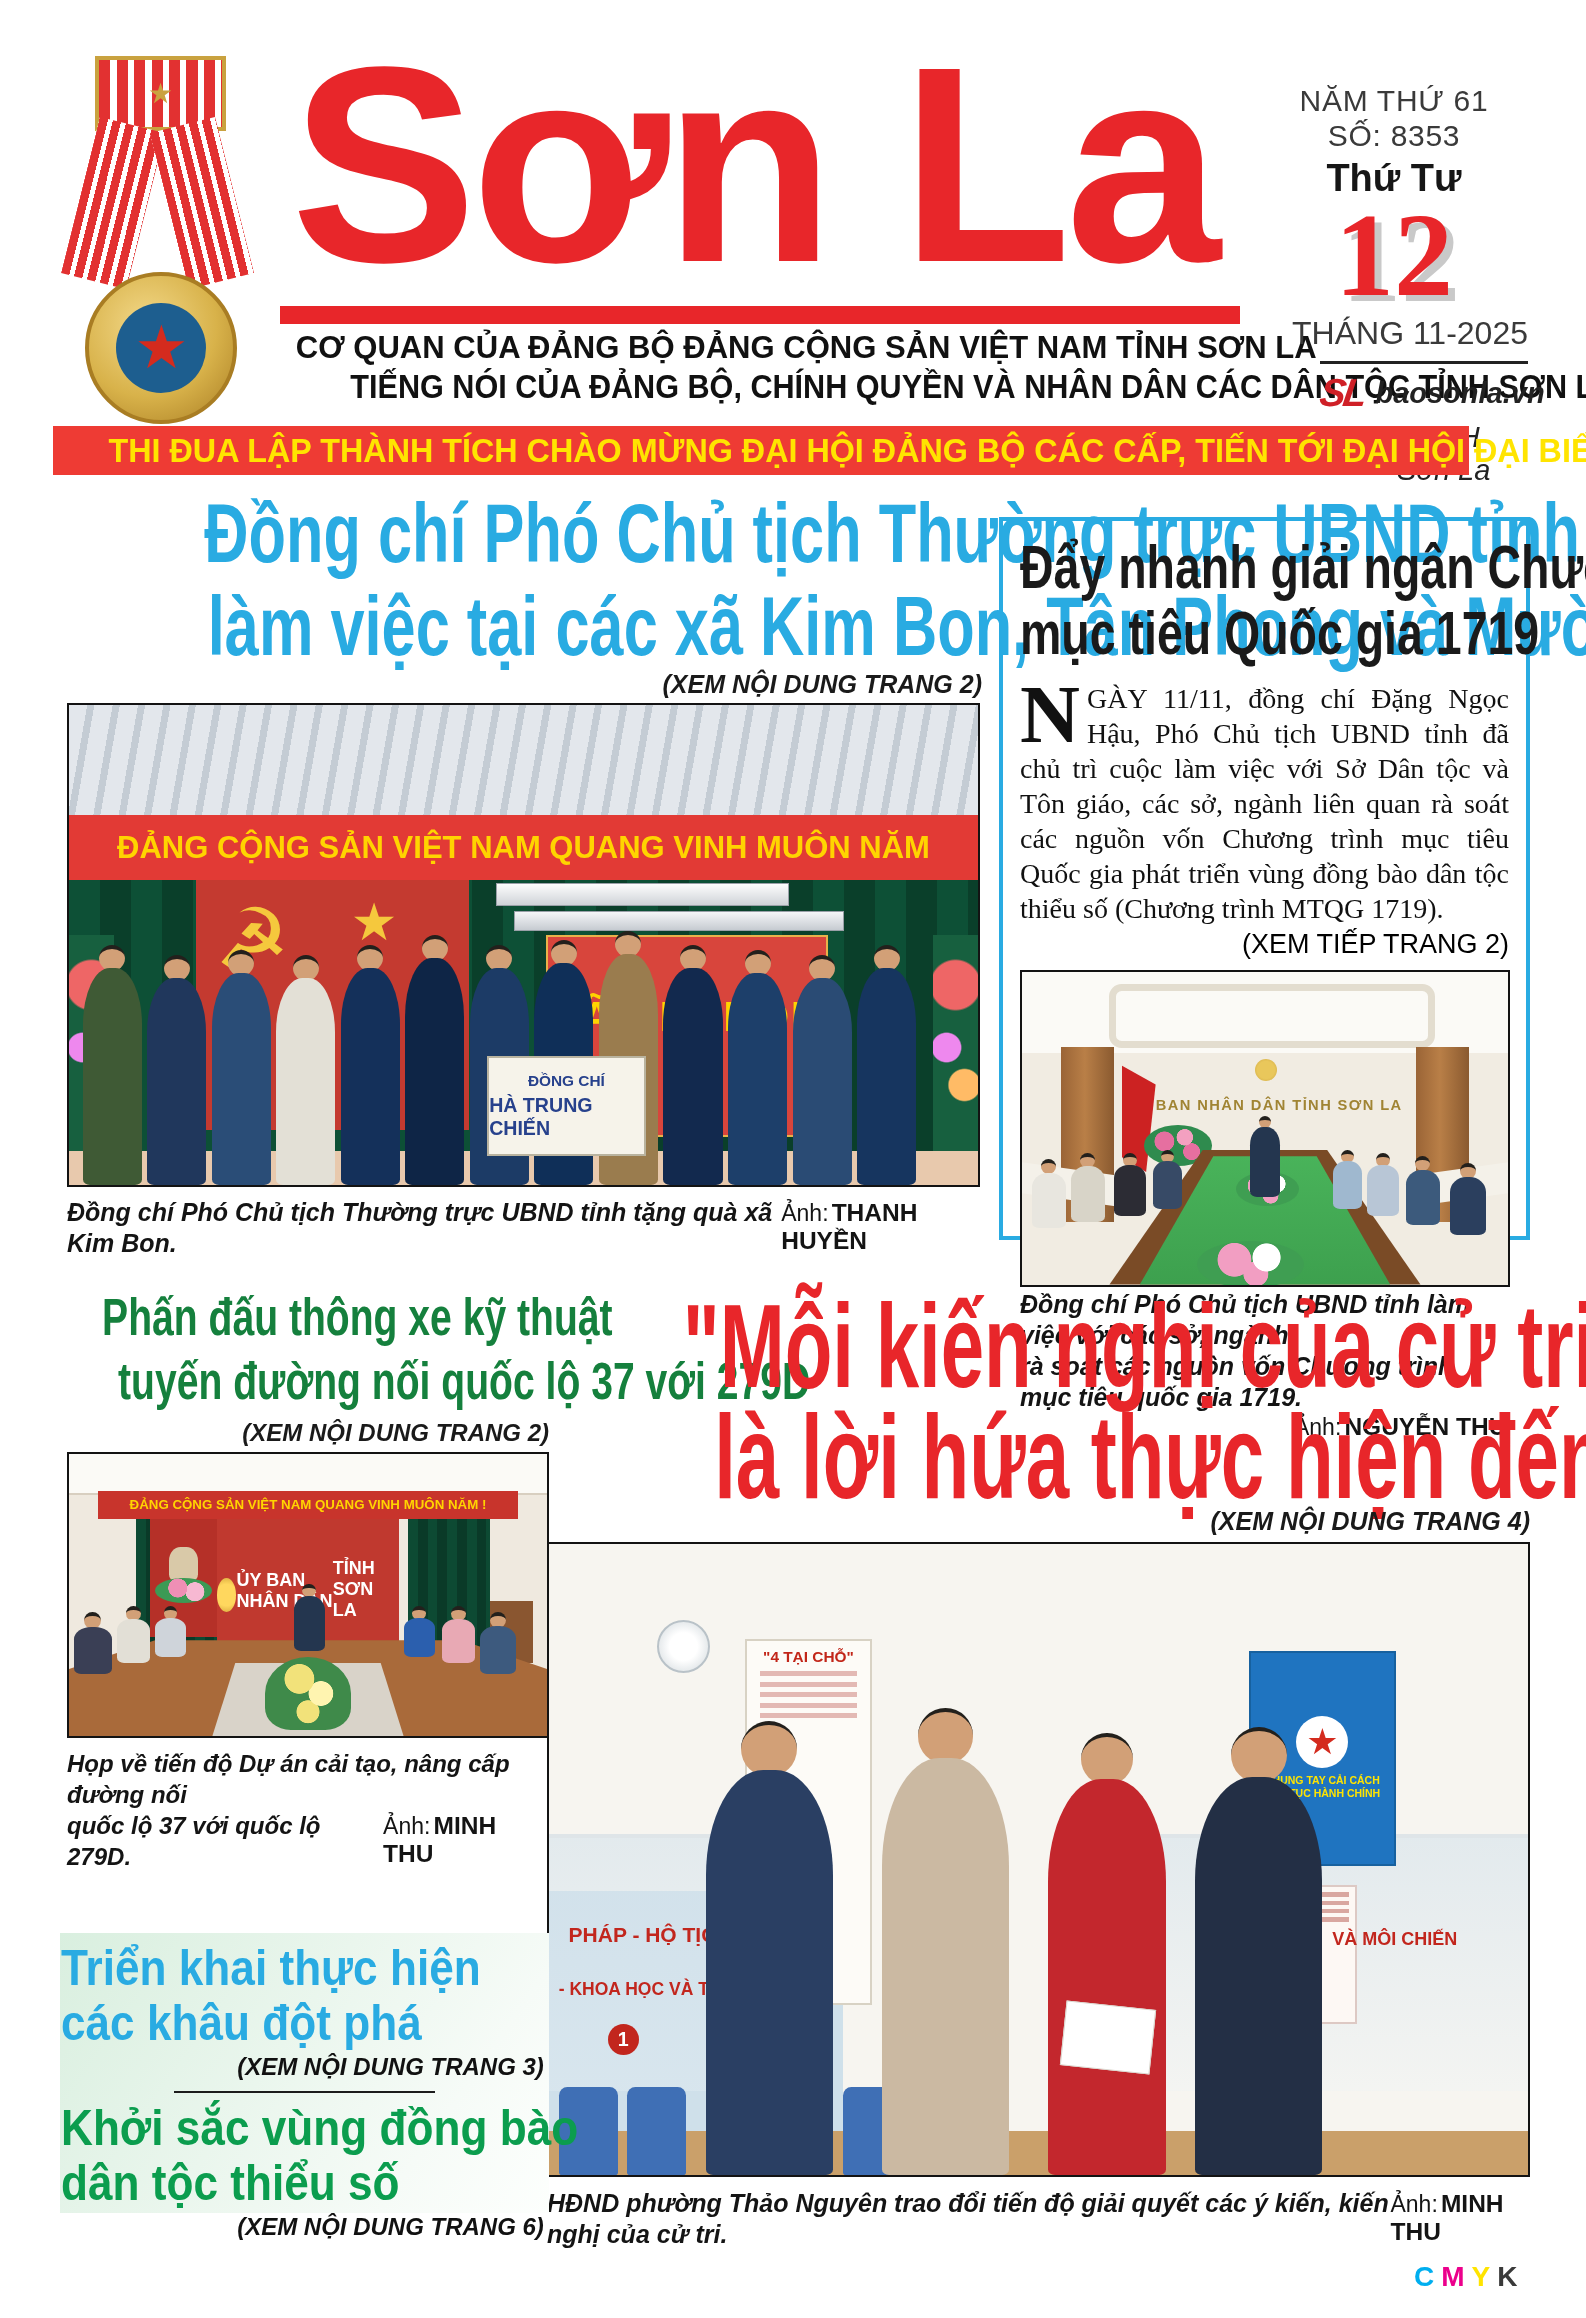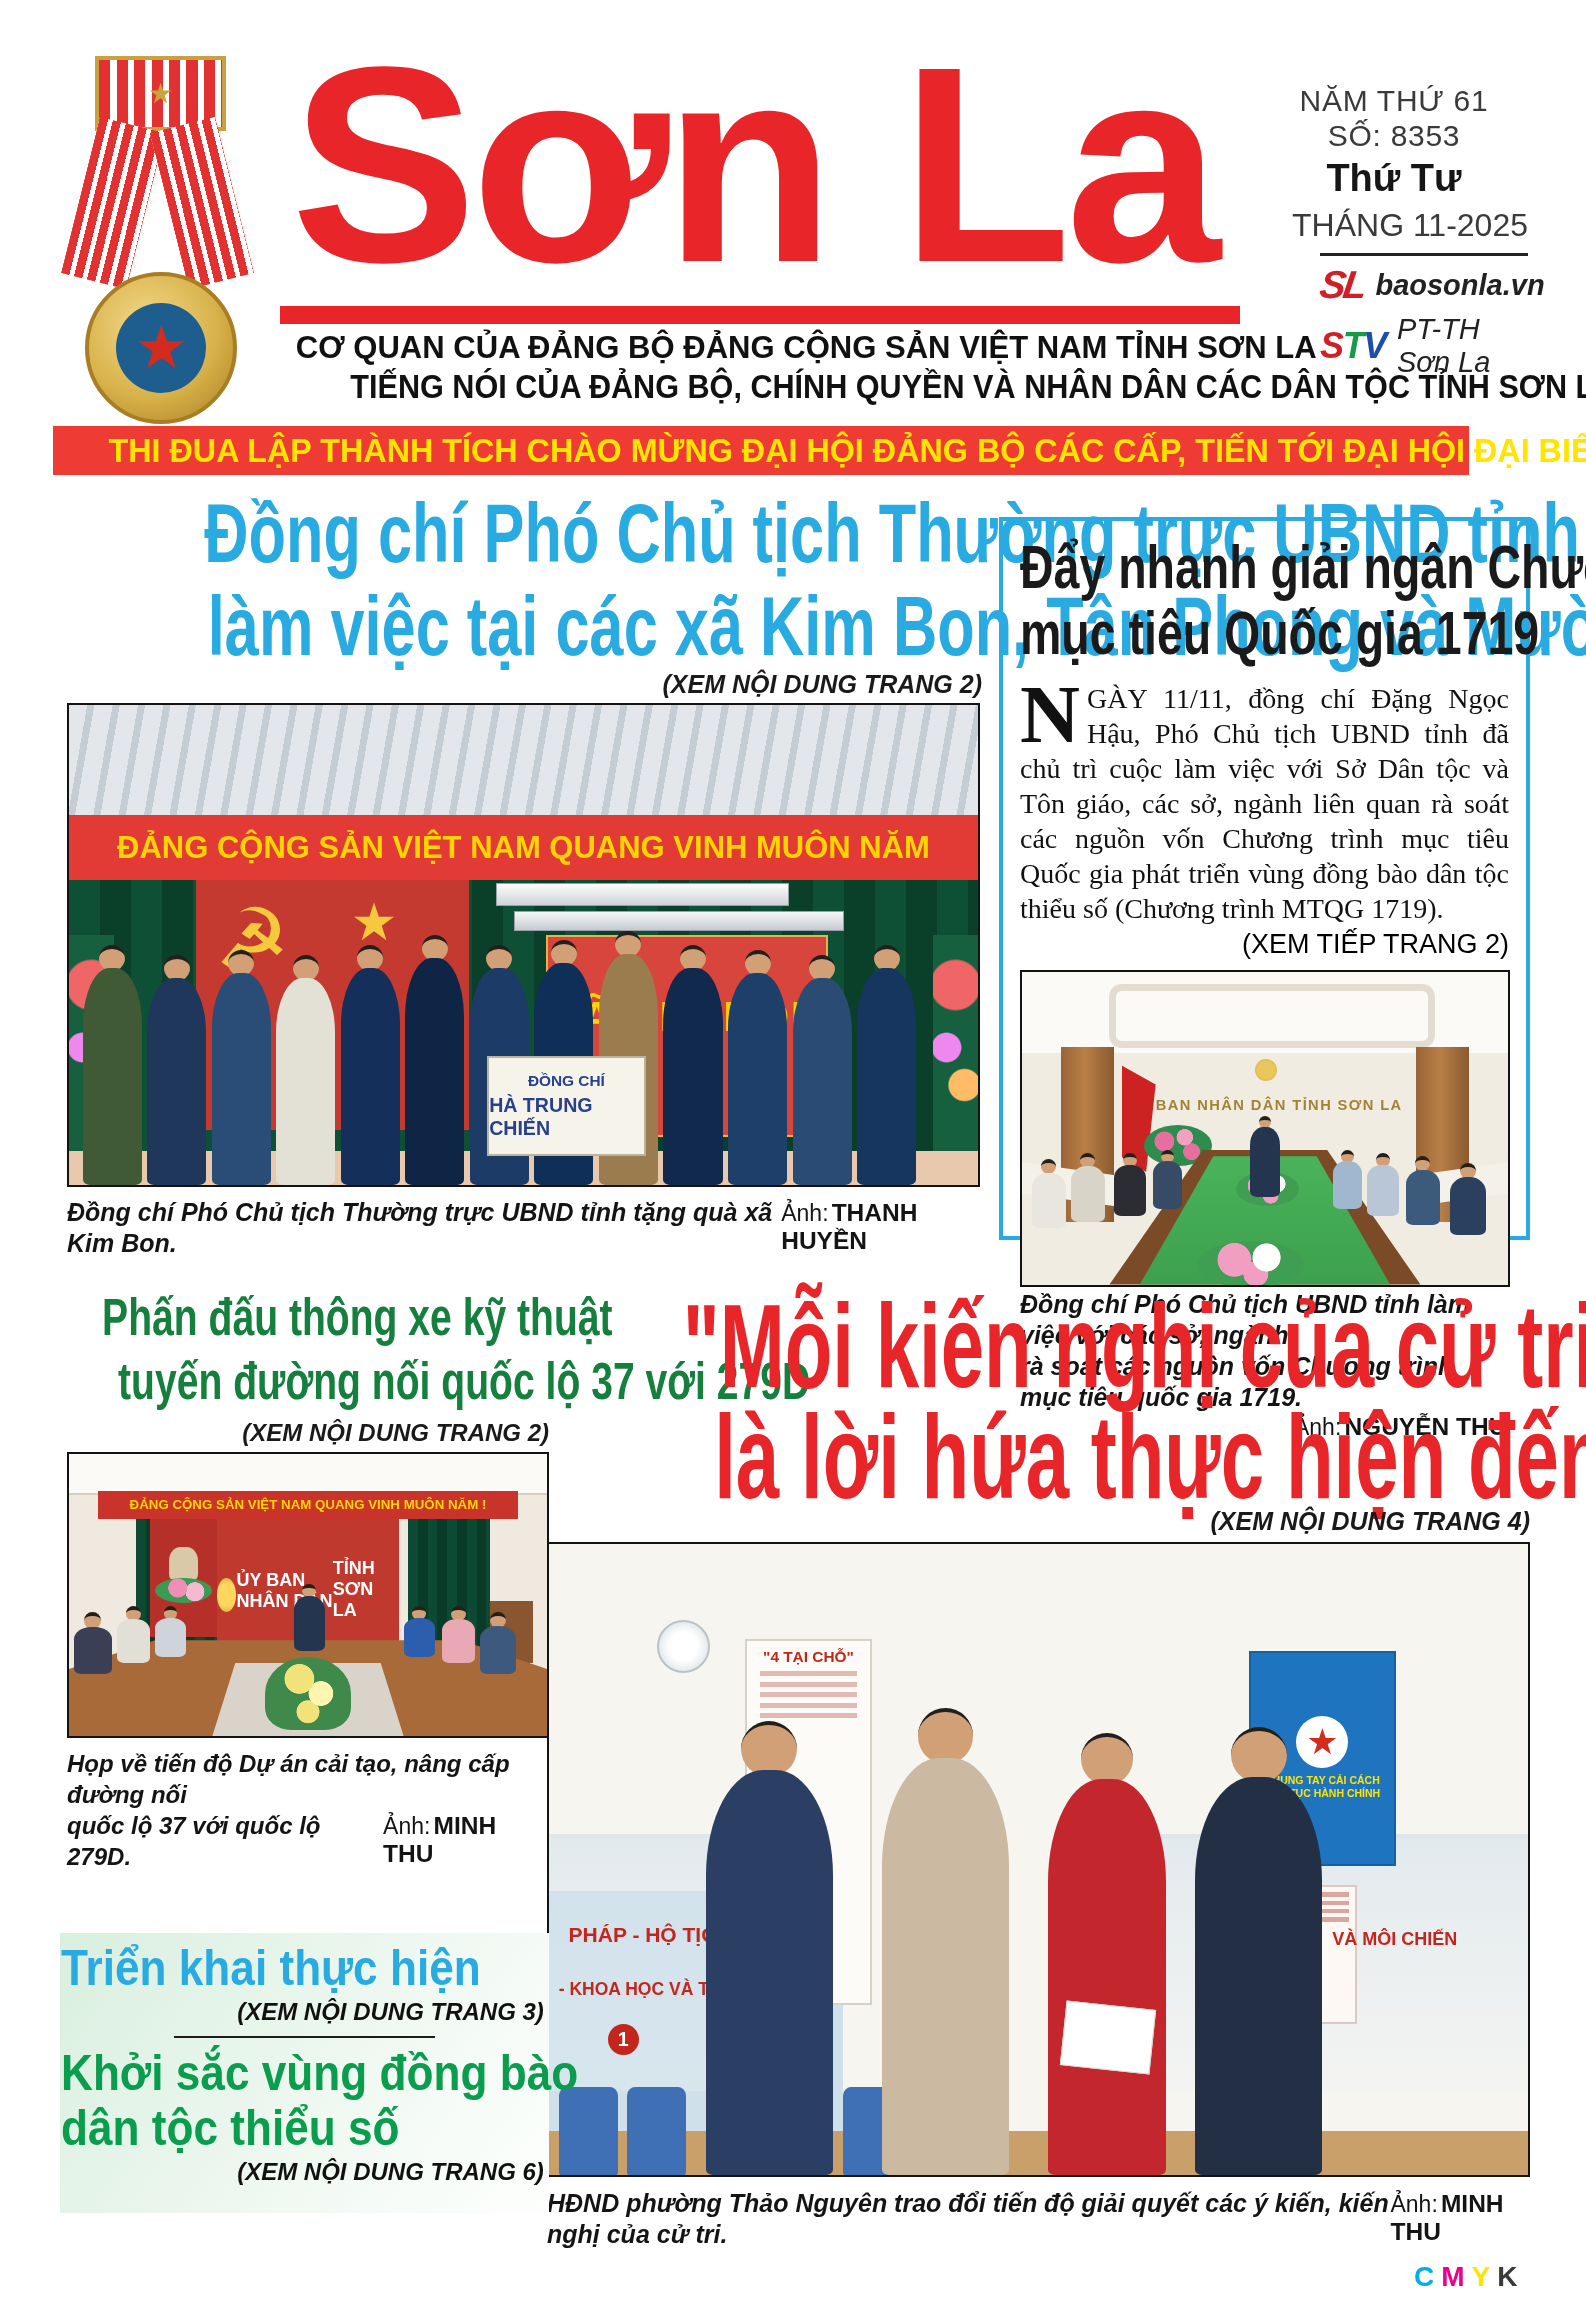--- a/index.html
+++ b/index.html
@@ -215,20 +215,21 @@
 
   <div class="abs" id="masthead-title">Sơn La</div>
   <div class="abs" id="masthead-rule"></div>
   <div class="abs ctr" id="subtitle1"><span class="sqz" style="--sx:.97">CƠ QUAN CỦA ĐẢNG BỘ ĐẢNG CỘNG SẢN VIỆT NAM TỈNH SƠN LA</span></div>
   <div class="abs ctr" id="subtitle2"><span class="sqz" style="--sx:.9">TIẾNG NÓI CỦA ĐẢNG BỘ, CHÍNH QUYỀN VÀ NHÂN DÂN CÁC DÂN TỘC TỈNH SƠN LA</span></div>
 
   <div class="abs" id="issue-box">
     <div class="iss-small">NĂM THỨ 61</div>
     <div class="iss-small">SỐ: 8353</div>
     <div class="iss-weekday">Thứ Tư</div>
+    <div class="iss-day">12</div>
     <div class="iss-month">THÁNG 11-2025</div>
     <div class="iss-rule"></div>
     <div class="logo-row">
       <span class="sl-logo">SL</span>
       <span class="logo-label" style="font-weight:bold">baosonla.vn</span>
     </div>
     <div class="logo-row">
       <span class="stv-logo"><span class="s">S</span><span class="t">T</span><span class="v">V</span></span>
       <span class="logo-label">PT-TH Sơn La</span>
     </div>
@@ -529,20 +530,21 @@
       <div class="paper" style="left:52.5%;top:73%;width:9%;height:10%;transform:rotate(6deg)"></div>
     </div>
   </div>
   <div class="abs" style="left:547px;top:2188px;width:983px;display:flex;justify-content:space-between;align-items:baseline">
     <span class="cap">HĐND phường Thảo Nguyên trao đổi tiến độ giải quyết các ý kiến, kiến nghị của cử tri.</span>
     <span><span class="credit-label">Ảnh:</span> <span class="credit">MINH THU</span></span>
   </div>
 
   <div class="abs" id="tsn-box">
     <div class="tsn-hl tsn-blue"><span class="sqzL" style="--sx:.92;--sy:1.06">Triển khai thực hiện</span></div>
+    <div class="tsn-hl tsn-blue"><span class="sqzL" style="--sx:.92;--sy:1.06">các khâu đột phá</span></div>
     <div class="tsn-see">(XEM NỘI DUNG TRANG 3)</div>
     <div class="tsn-div"></div>
     <div class="tsn-hl tsn-green"><span class="sqzL" style="--sx:.92;--sy:1.06">Khởi sắc vùng đồng bào</span></div>
     <div class="tsn-hl tsn-green"><span class="sqzL" style="--sx:.92;--sy:1.06">dân tộc thiểu số</span></div>
     <div class="tsn-see">(XEM NỘI DUNG TRANG 6)</div>
   </div>
 
   <div class="abs" id="cmyk">
     <span class="cmyk-c">C</span><span class="cmyk-m">M</span><span class="cmyk-y">Y</span><span class="cmyk-k">K</span>
   </div>

